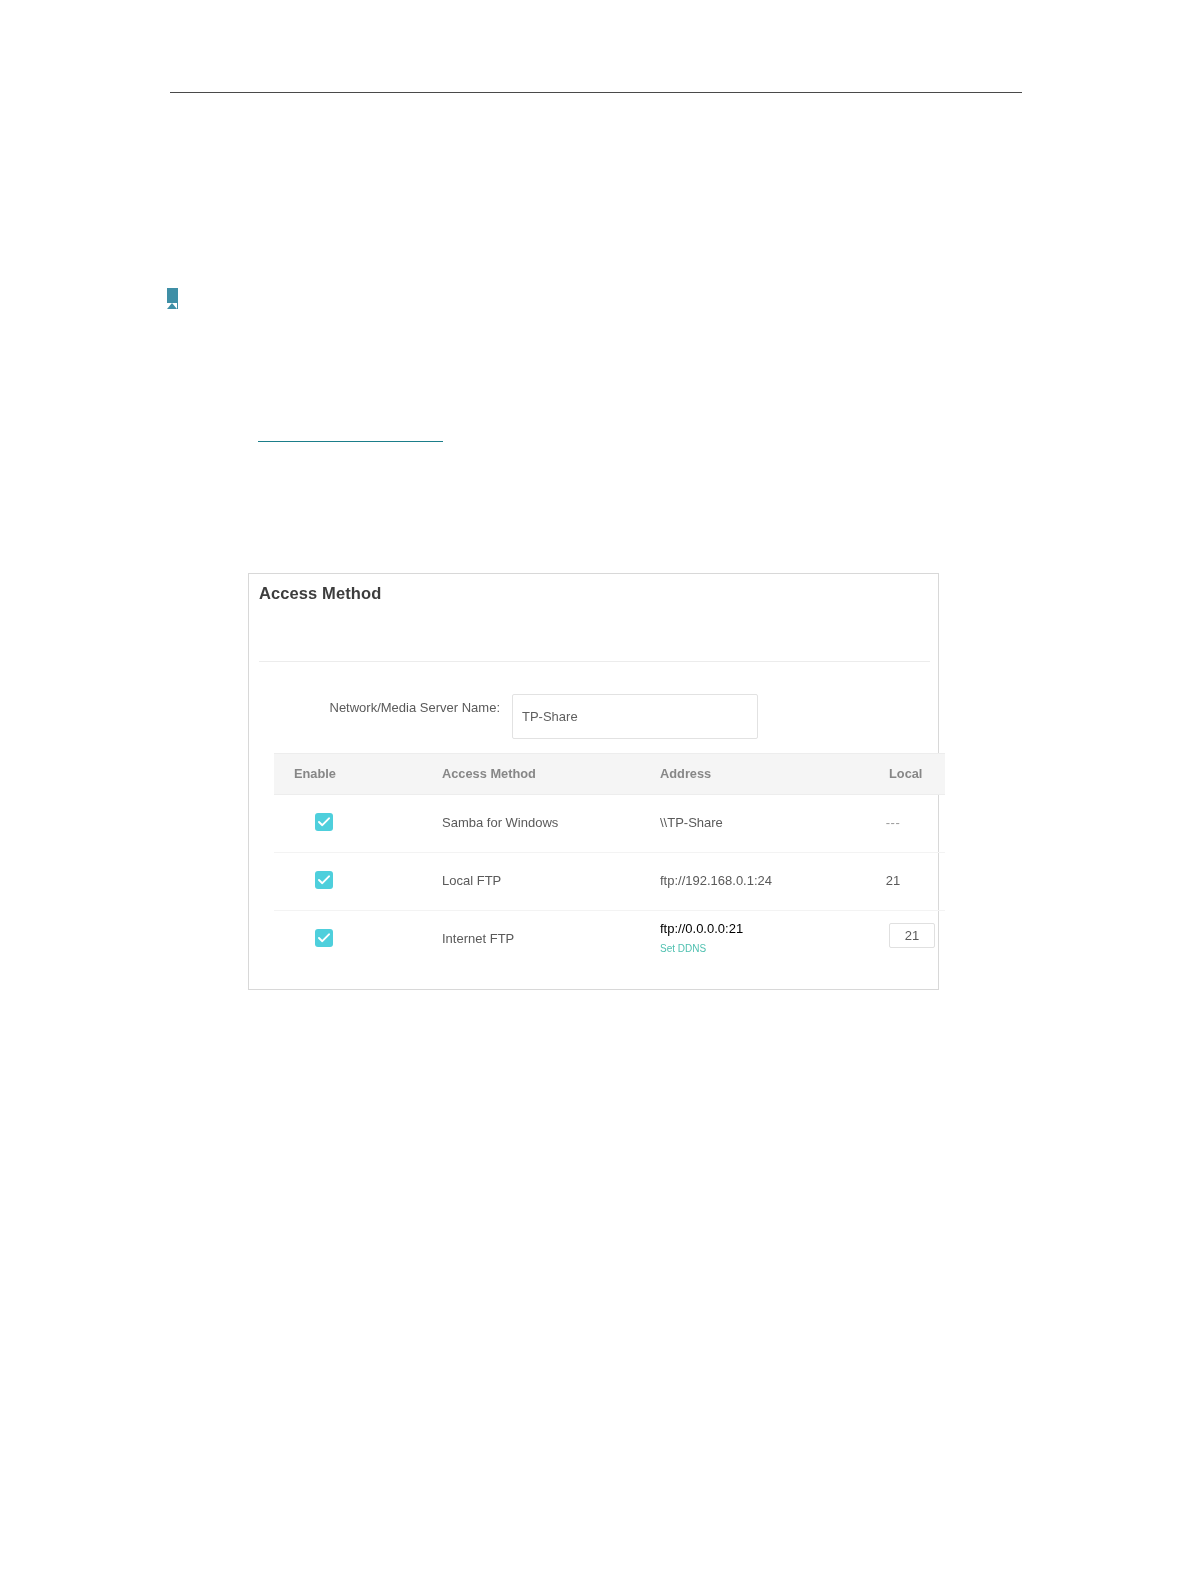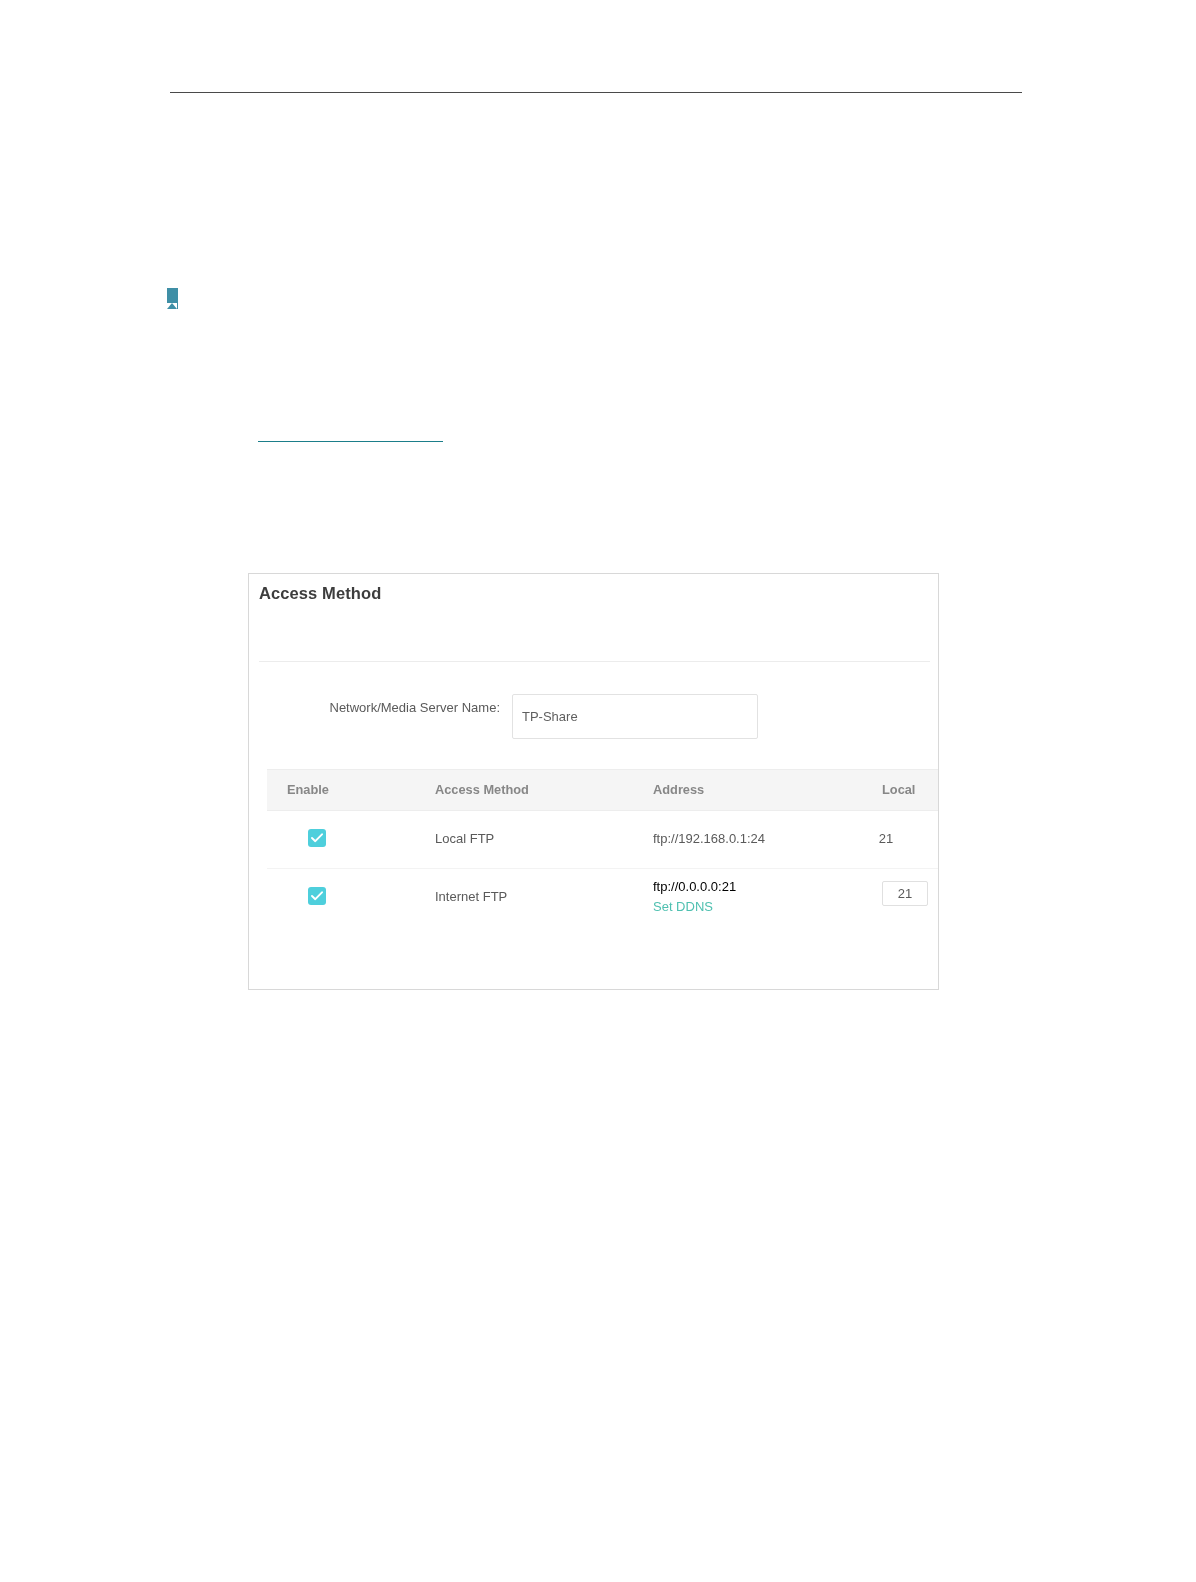--- a/index.html
+++ b/index.html
@@ -128,24 +128,23 @@
     font-family: "Liberation Sans", sans-serif;
     font-size: 13px;
     color: #5f5f5f;
     padding: 0 9px;
     outline: none;
   }
 
   
   .access-table {
     position: absolute;
-    left: 18px;
+    left: 25px;
     top: 179px;
     width: 671px;
-    margin-top: 16px;
   }
   .thead {
     position: relative;
     height: 40px;
     background: #f5f5f5;
     border-top: 1px solid #ededed;
     border-bottom: 1px solid #ededed;
   }
   .th {
     position: absolute;
@@ -198,21 +197,21 @@
     top: 8px;
     line-height: 20px;
   }
   .addr-stack .addr-line {
     font-size: 13px;
     color: #000000;
     display: block;
     white-space: nowrap;
   }
   .addr-stack .ddns-link {
-    font-size: 13px;
+    font-size: 10px;
     color: #4fc0b0;
     display: block;
     text-decoration: none;
     white-space: nowrap;
     cursor: pointer;
   }
 
   
   .checkbox {
     position: absolute;
@@ -271,20 +270,30 @@
 
   <div class="access-table">
 
     <div class="thead">
       <div class="th c-enable">Enable</div>
       <div class="th c-method">Access Method</div>
       <div class="th c-address">Address</div>
       <div class="th c-port">Local</div>
     </div>
 
+    <div class="trow">
+      <div class="checkbox">
+        <svg width="12" height="10" viewBox="0 0 12 10" aria-hidden="true">
+          <path d="M1 5 L4.3 8.2 L11 1.3" fill="none" stroke="#ffffff" stroke-width="1.9" stroke-linecap="round" stroke-linejoin="round"></path>
+        </svg>
+      </div>
+      <div class="cell c-method">Samba for Windows</div>
+      <div class="cell c-address">\\TP-Share</div>
+      <div class="cell c-dash">---</div>
+    </div>
 
     <div class="trow">
       <div class="checkbox">
         <svg width="12" height="10" viewBox="0 0 12 10" aria-hidden="true">
           <path d="M1 5 L4.3 8.2 L11 1.3" fill="none" stroke="#ffffff" stroke-width="1.9" stroke-linecap="round" stroke-linejoin="round"></path>
         </svg>
       </div>
       <div class="cell c-method">Local FTP</div>
       <div class="cell c-address">ftp://192.168.0.1:24</div>
       <div class="cell c-port">21</div>

